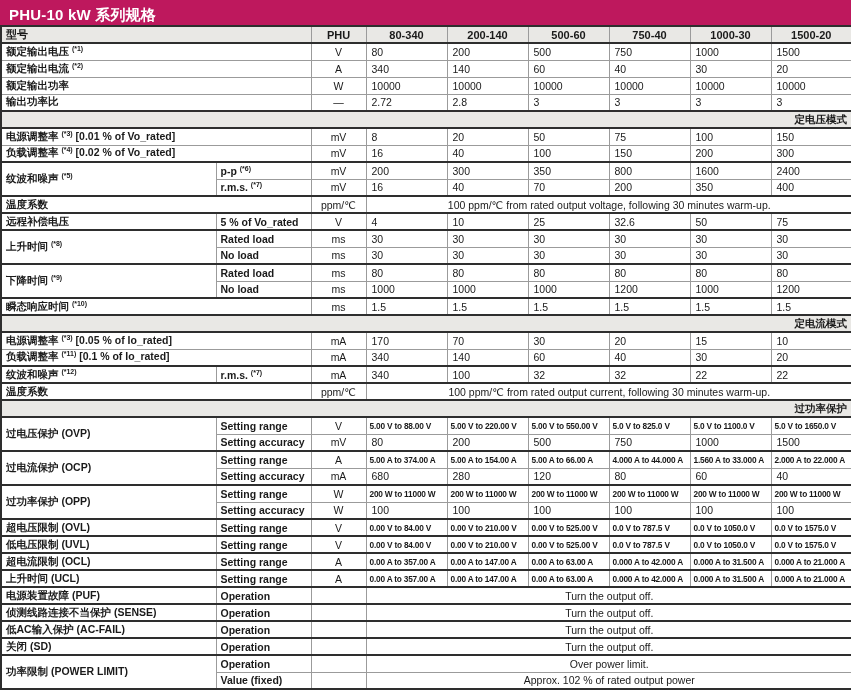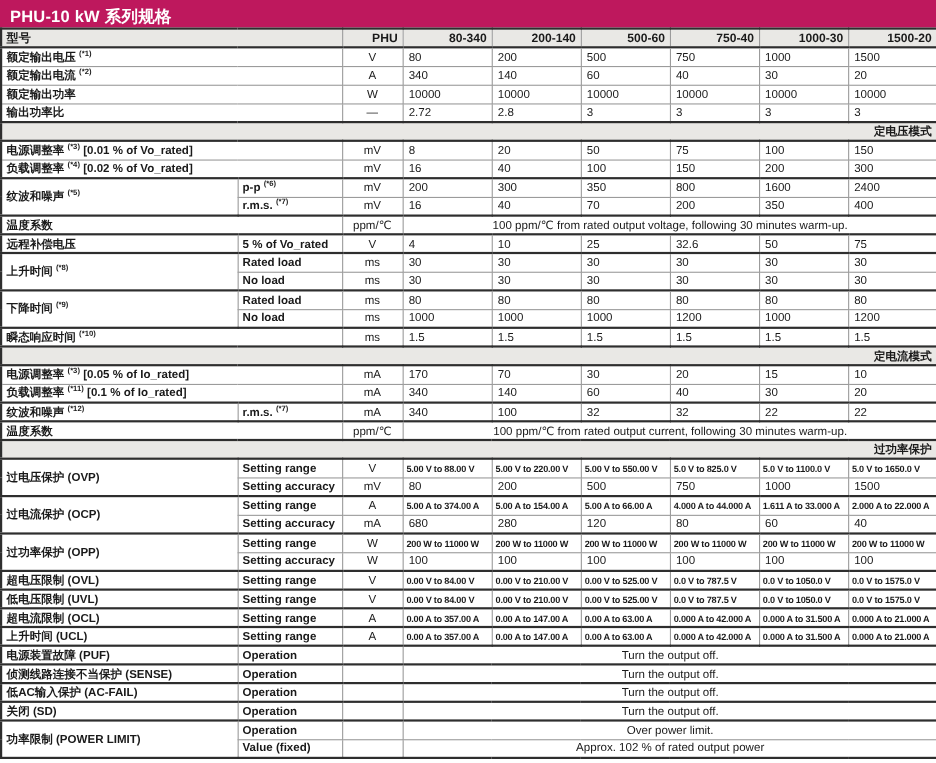--- a/index.html
+++ b/index.html
@@ -2,21 +2,21 @@
 <html><head>
 <meta charset="utf-8">
 <style>
   html,body{margin:0;padding:0;background:#e6e6e4;}
   .page{width:851px;height:694px;background:#fff;font-family:"Liberation Sans","DejaVu Sans",sans-serif;color:#1a1a1a;overflow:hidden;}
   .banner{height:25px;background:#be185d;color:#fff;font-weight:bold;font-size:15px;display:flex;align-items:flex-end;padding-left:9px;box-sizing:border-box;letter-spacing:.2px;}
   table{border-collapse:collapse;width:851px;table-layout:fixed;border:2px solid #2e2e2e;}
   td,th{border:1px solid #9b9b9b;font-size:10.5px;height:17px;padding:0 4px;box-sizing:border-box;overflow:hidden;white-space:nowrap;vertical-align:middle;}
   thead th{background:#e9e8e5;font-weight:bold;font-size:11px;border-bottom:2px solid #2e2e2e;}
   th.label-h{text-align:left;margin-top:32px;}
-  th.model,th.phu{text-align:right;}
+  th.model,th.phu{text-align:center;}
   td.section{background:#e9e8e5;font-weight:bold;border-top:2px solid #2e2e2e;border-bottom:2px solid #2e2e2e;text-align:right;padding-left:6px;}
   td.label{font-weight:bold;text-align:left;}
   td.sub{font-weight:bold;text-align:left;}
   td.unit{text-align:center;}
   td.val{text-align:left;padding-left:5px;}
   td.val.sm{font-size:8.3px;padding-left:3px;letter-spacing:-.2px;font-weight:bold;}
   td.spanval{text-align:center;padding-left:5px;}
   tr.gs>td{border-top:2px solid #2e2e2e;}
   sup.fn{font-size:7px;font-weight:bold;vertical-align:super;line-height:0;}
 </style>
@@ -268,21 +268,21 @@
           <td class="val">1500</td>
         </tr>
         <tr class="gs">
           <td class="label" rowspan="2">过电流保护 (OCP)</td>
           <td class="sub">Setting range</td>
           <td class="unit">A</td>
           <td class="val sm">5.00 A to 374.00 A</td>
           <td class="val sm">5.00 A to 154.00 A</td>
           <td class="val sm">5.00 A to 66.00 A</td>
           <td class="val sm">4.000 A to 44.000 A</td>
-          <td class="val sm">1.611 A to 33.000 A</td>
+          <td class="val sm">1.560 A to 33.000 A</td>
           <td class="val sm">2.000 A to 22.000 A</td>
         </tr>
         <tr>
           <td class="sub">Setting accuracy</td>
           <td class="unit">mA</td>
           <td class="val">680</td>
           <td class="val">280</td>
           <td class="val">120</td>
           <td class="val">80</td>
           <td class="val">60</td>

